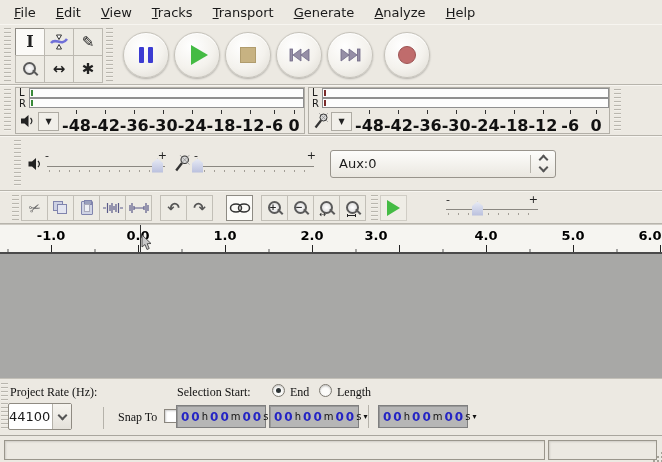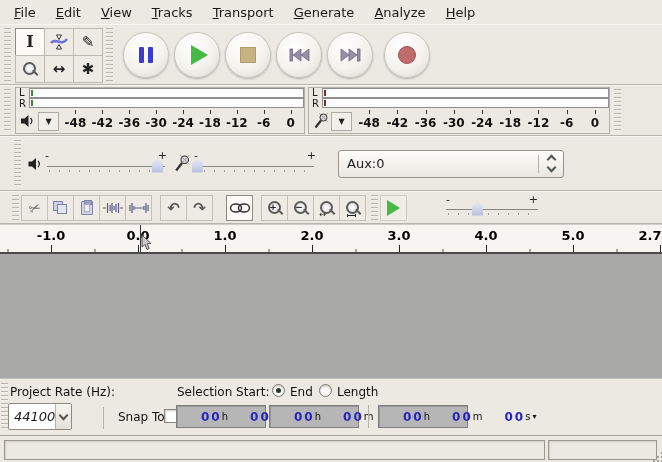--- a/index.html
+++ b/index.html
@@ -49,21 +49,21 @@
   .meter.rec  { width:302px; margin-left:3px; }
   .chan { display:flex; align-items:center; height:11px; }
   .chan-label { width:13px; padding-left:3px; font-size:10px; line-height:10px; }
   .chan-bar { flex:1; height:10px; background:#fdfdfd; border:1px solid #8f8f8f; position:relative; margin-top:-1px; }
   .chan-bar .tick { position:absolute; left:1px; top:1px; bottom:1px; width:2px; }
   .meter-bottom { display:flex; align-items:center; flex:1; }
   .meter-icons { display:flex; align-items:center; gap:3px; padding:0 3px 0 4px; }
   .dd-btn { width:21px; height:19px; border:1px solid #aeaba3; background:#f1efe9; font-size:8px; color:#222;
             display:flex; align-items:center; justify-content:center; }
   .scale { flex:1; display:flex; height:24px; }
-  .scale span { flex:1; text-align:center; font-size:12px; font-weight:bold; color:#111; position:relative; padding-top:7px; }
+  .scale span { flex:1; text-align:center; font-size:16px; font-weight:bold; color:#111; position:relative; padding-top:7px; }
   .scale span::before { content:""; position:absolute; top:1px; left:50%; width:1px; height:4px; background:#333; }
 
   
   .mslider { position:relative; height:34px; }
   .mslider .track { position:absolute; left:0; right:0; top:19px; height:1px; background:#8a8781; }
   .mslider .dots { position:absolute; left:2px; right:2px; top:23px; height:2px;
                    background:repeating-linear-gradient(to right,#a39f97 0 1px,transparent 1px 10px); }
   .mslider .minl { position:absolute; top:2px; font-size:11px; color:#222; }
   .mslider .maxl { position:absolute; top:2px; font-size:11px; color:#222; }
   .sthumb { position:absolute; top:12px; width:11px; height:14px;
@@ -106,34 +106,34 @@
   .rticks { position:absolute; left:0; right:0; bottom:0; height:7px;
             background-image:linear-gradient(90deg,#222 0 1px,transparent 1px),linear-gradient(90deg,#555 0 1px,transparent 1px);
             background-size:87px 7px,43.5px 3px; background-position:51px 0,7.5px 4px; background-repeat:repeat-x; }
   .cursorline { position:absolute; left:140px; top:0; bottom:0; width:1px; background:#333; }
 
   
   .tracks { top:254px; left:0; right:0; height:124px; background:#a8a8a6; }
 
   
   .selbar { top:378px; left:0; right:0; height:57px; background:#ece9e2; border-top:1px solid #c3c0b8; }
-  .sl { position:absolute; font-size:12px; color:#111; }
+  .sl { position:absolute; font-size:12px; color:#111;font-family:Liberation Serif, serif; }
   .ratecombo { position:absolute; left:8px; top:24px; width:64px; height:27px; border:1px solid #8f8b82; border-radius:2px;
                background:#fff; display:flex; align-items:center; }
-  .ratecombo .val { flex:1; padding-left:5px; font-size:13px;font-style:italic; }
+  .ratecombo .val { flex:1; font-size:13px; }
   .ratecombo .btn { width:19px; align-self:stretch; background:linear-gradient(#f6f4ef,#e4e1da); border-left:1px solid #b5b2aa;
                     display:flex; align-items:center; justify-content:center; }
   .checkbox { position:absolute; left:164px; top:30px; width:14px; height:14px; background:#fff; border:1px solid #8a867e;
               box-shadow:inset 1px 1px 2px rgba(0,0,0,.2); }
   .radio { position:absolute; width:13px; height:13px; border-radius:50%; background:#fcfcfa; border:1px solid #7c7870;
            box-shadow:inset 0 1px 2px rgba(0,0,0,.25); }
   .radio.sel::after { content:""; display:block; width:5px; height:5px; margin:3px; border-radius:50%; background:#2d3436; }
   .tfield { position:absolute; top:26px; width:90px; height:23px; background:#b6b6b6; border:1px solid #7f7f7f;
             box-shadow:inset 1px 1px 0 #979797; display:flex; align-items:center; padding:0 2px 0 4px; }
-  .tfield .d { color:#2424c4; font-size:12px; font-weight:bold; letter-spacing:2px;margin-left:20px; }
+  .tfield .d { color:#2424c4; font-size:12px; font-weight:bold; letter-spacing:2px; }
   .tfield .u { color:#111; font-size:10px; margin:0 2px 0 0; }
   .tfield .caret { margin-left:auto; font-size:8px; color:#111; }
   .vsep { position:absolute; width:1px; background:#b5b2aa; }
 
   
   .statusbar { top:435px; left:0; right:0; height:27px; background:#ece9e2; border-top:1px solid #a9a69e; }
   .spane { position:absolute; top:4px; height:20px; border:1px solid #9a968c; box-shadow:inset 1px 1px 2px rgba(0,0,0,.12); background:#ece9e2; }
   .szgrip { position:absolute; right:3px; bottom:4px; width:2px; height:2px; background:#a5a298;
             box-shadow:-4px 4px 0 #a5a298, 0 4px 0 #a5a298, 4px 4px 0 #a5a298, 0 0 0 #a5a298, 4px 0 0 #a5a298, 4px -4px 0 #a5a298; }
 </style>
@@ -307,21 +307,21 @@
     <path d="M4 4.5 h13 M10.5 -2 v13" stroke="#888" stroke-width="0.6" transform="rotate(45 10.5 4.5)"></path>
     <path d="M8 7.5 L2.5 14.5" stroke="#333" stroke-width="2.2"></path>
   </svg>
   <div class="mslider" style="width:122px; margin-left:2px">
     <span class="minl" style="left:2px">-</span>
     <span class="maxl" style="right:-2px">+</span>
     <div class="track"></div>
       <div class="dots"></div>
     <div class="sthumb" style="left:0"></div>
   </div>
-  <div class="combo" style="width:226px; margin-left:24px">
+  <div class="combo" style="width:226px; margin-left:16px">
     <span>Aux:0</span>
     <span class="cdiv"></span>
     <span class="chevs">
         <span class="chev up"></span>
         <span class="chev down"></span>
       </span>
   </div>
 </div>
 
 <div class="abs trow row4">
@@ -394,24 +394,24 @@
     <div class="dots" style="top:20px"></div>
     <div class="sthumb" style="left:26px; top:9px"></div>
   </div>
 </div>
 
 <div class="abs ruler">
   <span class="rlabel" style="left:51px">-1.0</span>
   <span class="rlabel" style="left:138px">0.0</span>
   <span class="rlabel" style="left:225px">1.0</span>
   <span class="rlabel" style="left:312px">2.0</span>
-  <span class="rlabel" style="left:399px">3.0</span>
+  <span class="rlabel" style="left:376px">3.0</span>
   <span class="rlabel" style="left:486px">4.0</span>
   <span class="rlabel" style="left:573px">5.0</span>
-  <span class="rlabel" style="left:650px">2.7</span>
+  <span class="rlabel" style="left:650px">6.0</span>
   <div class="rticks"></div>
   <div class="cursorline"></div>
   <svg class="abs" style="left:141px; top:10px" width="11" height="16" viewBox="0 0 11 16">
     <path d="M1 0 L1 12 L4 9.5 L6 14.5 L8.2 13.5 L6.2 8.7 L10 8.5 Z" fill="#c9c9c9" stroke="#444" stroke-width="0.9"></path>
   </svg>
 </div>
 
 <div class="abs tracks"></div>
 
 <div class="abs selbar">

